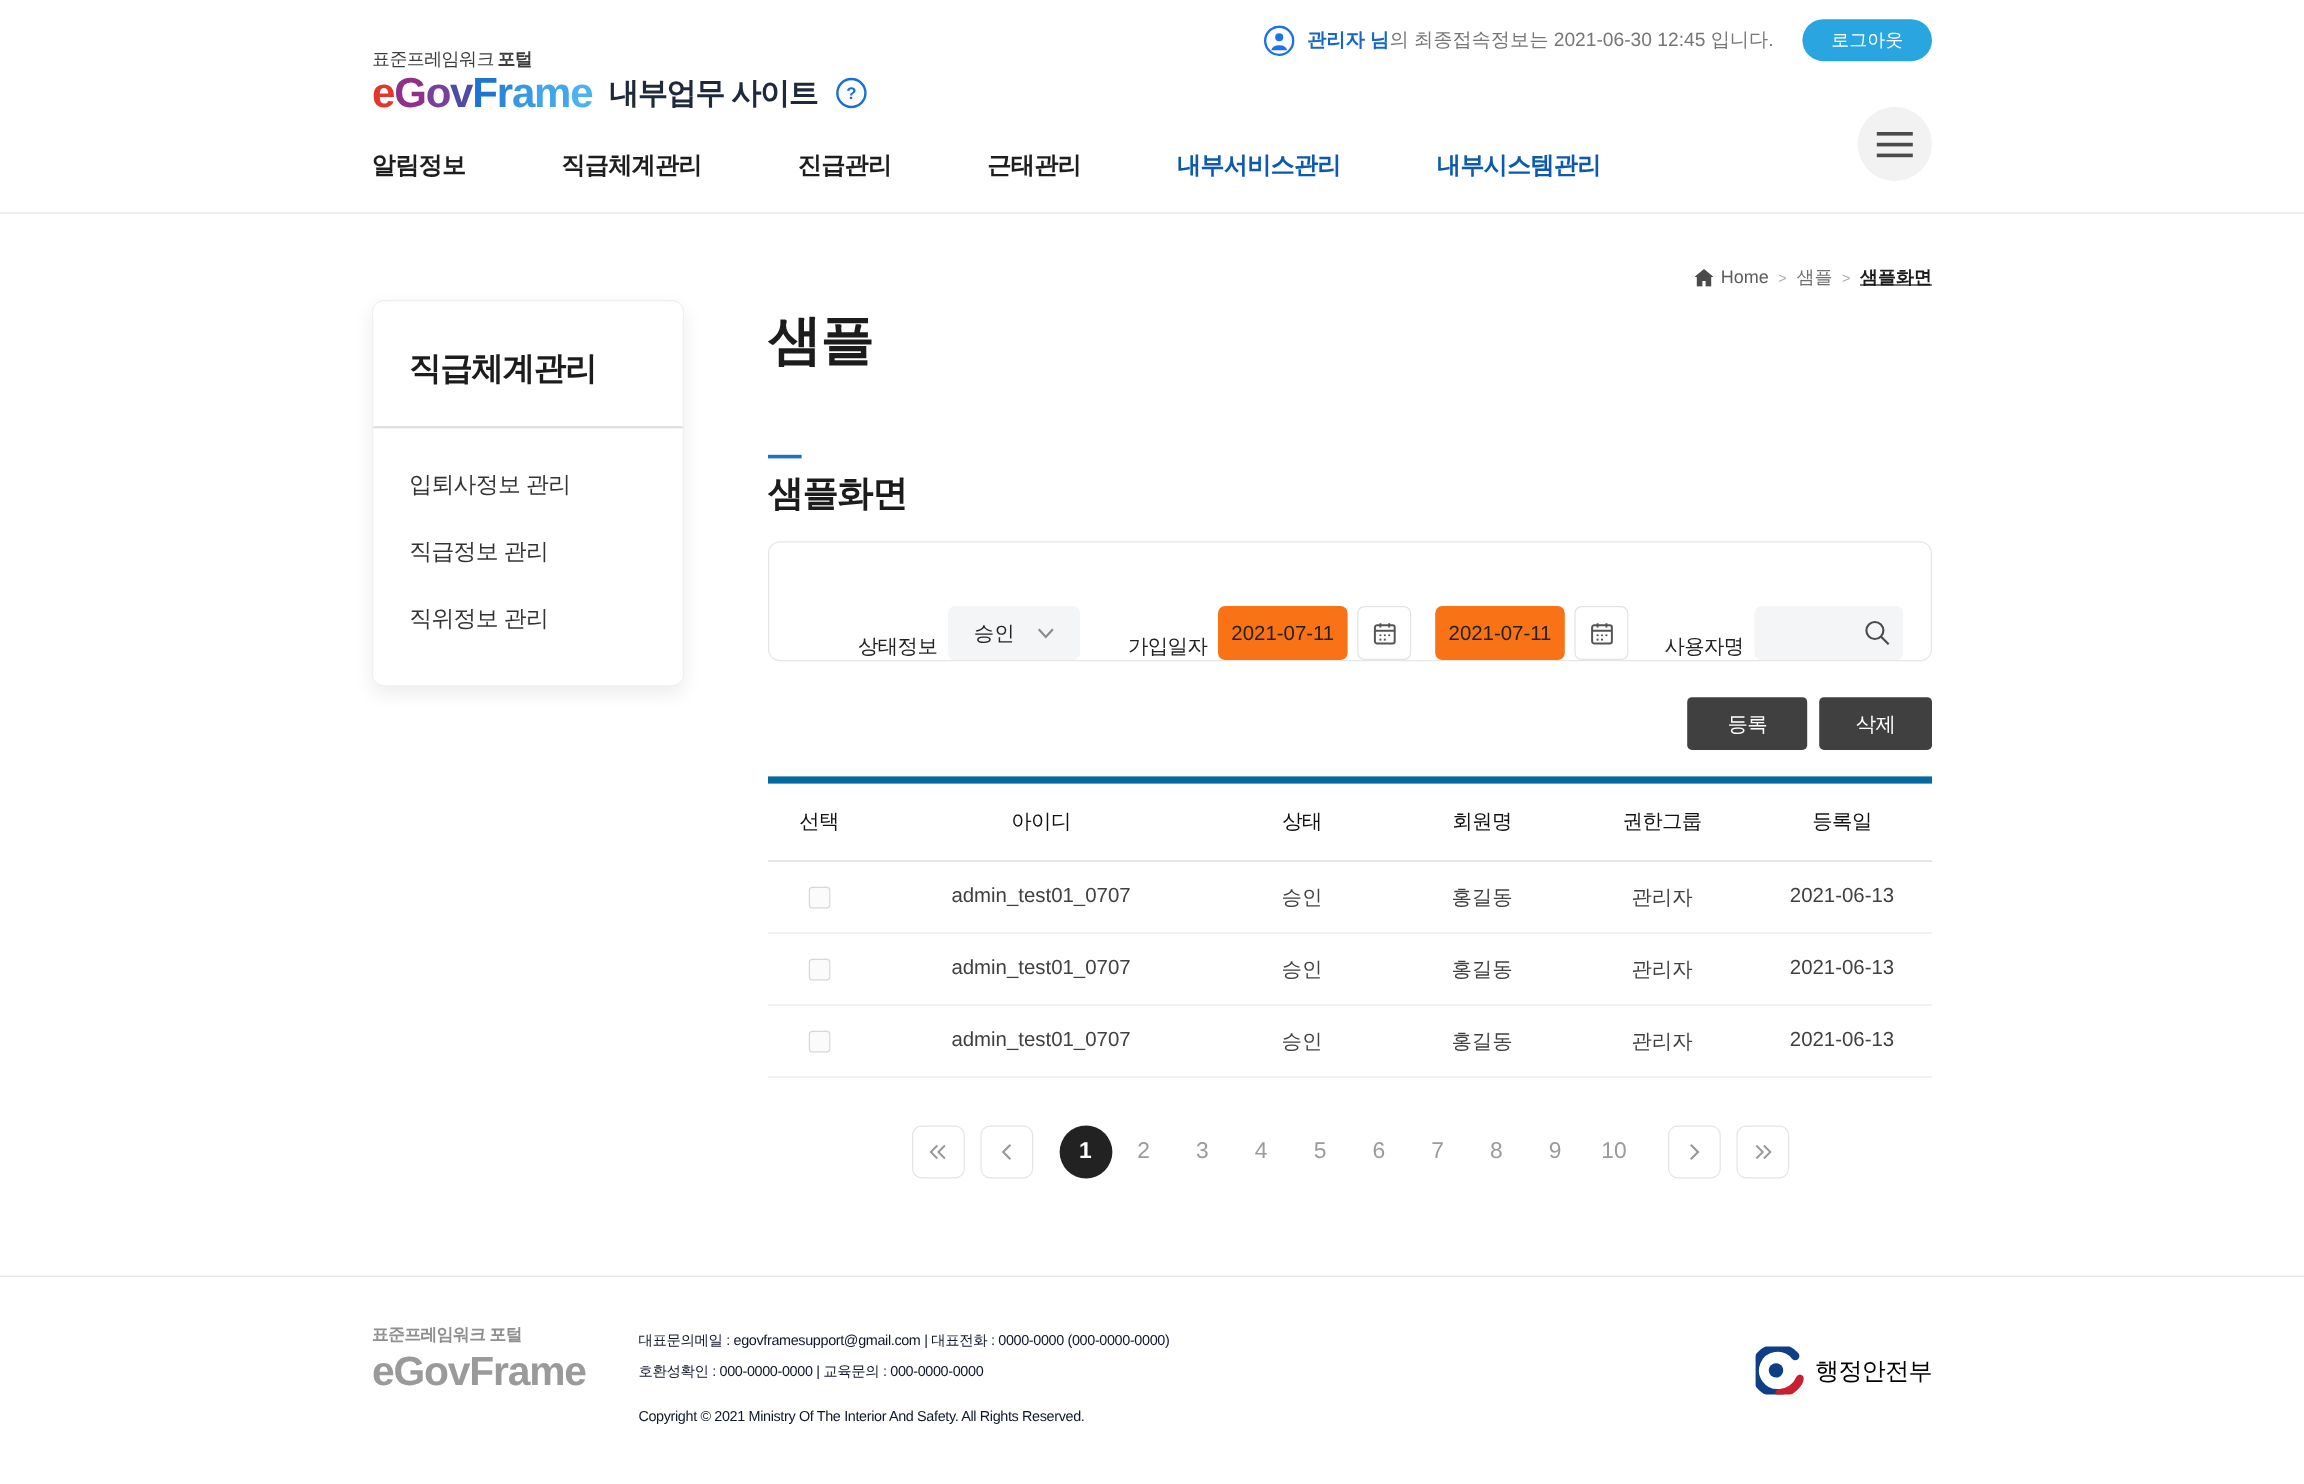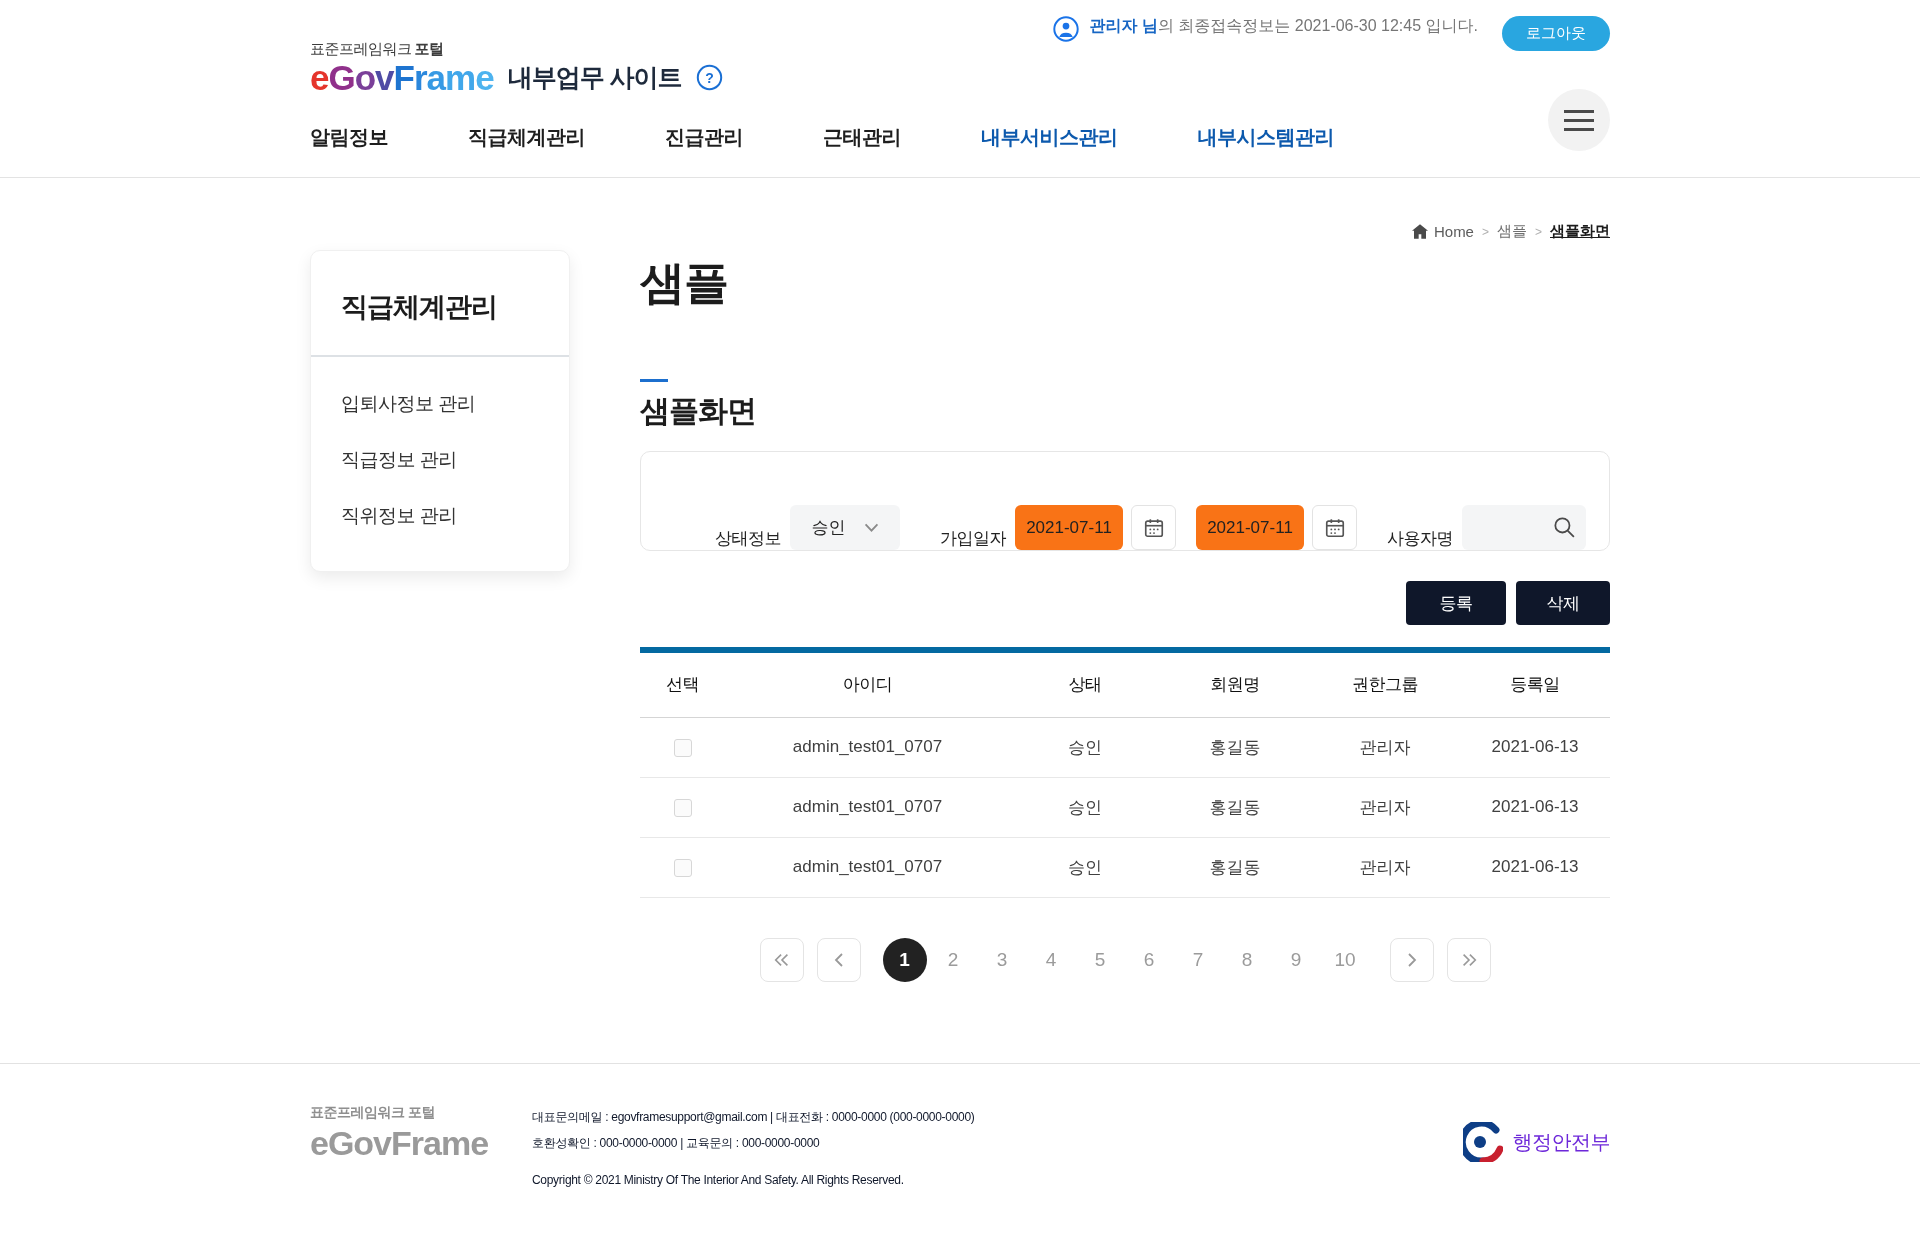--- a/index.html
+++ b/index.html
@@ -2,21 +2,21 @@
 <html><head>
 <meta charset="utf-8">
 <style>
   * { box-sizing: border-box; margin: 0; padding: 0; }
   html,body { width:1920px; height:1237px; overflow:hidden; }
   body { font-family:"Liberation Sans","DejaVu Sans",sans-serif; background:#fff; color:#222; }
   .page { width:1920px; height:1237px; display:flex; flex-direction:column; }
 
   
   header { position:relative; height:178px; border-bottom:1px solid #e3e3e3; flex:none; }
-  .userbar { position:absolute; top:16px; right:310px; display:flex; align-items:flex-start; gap:10px; font-size:16px; color:#767676; }
+  .userbar { position:absolute; top:16px; right:310px; display:flex; align-items:center; gap:10px; font-size:16px; color:#767676; }
   .user-name { color:#1766c4; font-weight:bold; }
   .logout-btn { margin-left:14px; background:#29a6e0; color:#fff; border:none; border-radius:18px; padding:8px 24px; font-size:15px; font-family:inherit; cursor:pointer; }
   .logo-block { position:absolute; left:310px; top:40px; }
   .portal-label { font-size:15px; color:#3c3c3c; letter-spacing:-0.5px; }
   .portal-label b { margin-left:3px; }
   .logo-line { display:flex; align-items:center; gap:14px; margin-top:1px; }
   .logo-text { font-size:35px; font-weight:bold; letter-spacing:-1px; line-height:1; }
   .site-label { font-size:25px; font-weight:bold; color:#1e2a3c; letter-spacing:-1px; }
   .help-icon { width:27px; height:27px; display:inline-flex; }
   .main-nav { position:absolute; left:310px; top:124px; display:flex; gap:80px; }
@@ -46,21 +46,21 @@
   .search-panel { margin-top:19px; height:100px; border:1px solid #e6e6e6; border-radius:10px; display:flex; align-items:flex-end; padding-left:74px; }
   .f-label { font-size:17px; color:#222; letter-spacing:-0.5px; }
   .select-box { margin-left:9px; width:110px; height:45px; background:#f4f5f6; border-radius:6px; display:flex; align-items:center; justify-content:center; gap:18px; font-size:17px; color:#222; cursor:pointer; }
   .ml28 { margin-left:40px; } .ml30 { margin-left:30px; } .ml20 { margin-left:20px; } .ml9 { margin-left:9px; }
   .date-input { width:108px; height:45px; background:#f97316; border-radius:6px; display:flex; align-items:center; justify-content:center; font-size:17px; color:#222; cursor:text; }
   .icon-btn { margin-left:8px; width:45px; height:45px; background:#fff; border:1px solid #e3e3e3; border-radius:6px; display:flex; align-items:center; justify-content:center; cursor:pointer; }
   .search-input { margin-left:9px; width:124px; height:45px; background:#f4f5f6; border-radius:6px; position:relative; cursor:text; }
   .search-input svg { position:absolute; right:9px; top:10px; }
 
   .actions { display:flex; justify-content:flex-end; gap:10px; margin-top:30px; }
-  .btn-primary { height:44px; background:#0f172a; color:#fff; border:none; border-radius:4px; font-size:17px; font-family:inherit; letter-spacing:-0.5px; cursor:pointer; }
+  .btn-primary { height:44px; background:#404040; color:#fff; border:none; border-radius:4px; font-size:17px; font-family:inherit; letter-spacing:-0.5px; cursor:pointer; }
   .btn-register { width:100px; } .btn-delete { width:94px; }
 
   table { width:100%; margin-top:22px; border-collapse:collapse; border-top:6px solid #0369a1; }
   thead th { height:67px; font-size:17px; font-weight:normal; color:#111; border-bottom:1px solid #d5d5d5; letter-spacing:-0.5px; }
   tbody td { height:60px; font-size:17px; color:#404040; text-align:center; border-bottom:1px solid #e8e8e8; }
   .checkbox { display:inline-block; width:18px; height:18px; border:1px solid #d7d7d7; border-radius:3px; background:#fbfbfb; vertical-align:middle; cursor:pointer; }
 
   .pagination { margin-top:40px; display:flex; justify-content:center; align-items:center; }
   .pg-btn { width:44px; height:44px; background:#fff; border:1px solid #e4e4e4; border-radius:8px; display:flex; align-items:center; justify-content:center; cursor:pointer; }
   .pg-btn + .pg-btn { margin-left:13px; }
@@ -70,21 +70,21 @@
 
   
   footer { flex:none; height:174px; border-top:1px solid #e2e2e2; }
   .footer-inner { width:1300px; margin:0 auto; display:flex; padding-top:40px; }
   .footer-logo { width:222px; flex:none; }
   .f-portal { font-size:14px; font-weight:bold; color:#8f8f8f; letter-spacing:-0.5px; }
   .f-egov { font-size:34px; font-weight:bold; color:#9a9a9a; letter-spacing:-1px; margin-top:2px; }
   .footer-info { font-size:12px; color:#0f172a; line-height:26px; letter-spacing:-0.3px; }
   .f-copy { margin-top:11px; }
   .footer-logos { margin-left:auto; display:flex; align-items:flex-start; gap:78px; padding-top:18px; }
-  .mois { display:flex; align-items:center; gap:10px; font-size:20px; color:#6d28d9; letter-spacing:-0.5px;margin-left:32px; }
+  .mois { display:flex; align-items:center; gap:10px; font-size:20px; color:#000000; letter-spacing:-0.5px;margin-left:32px; }
   .nia .nia-name { font-size:23px; font-weight:bold; color:#16348c; letter-spacing:0.5px; }
   .nia .nia-sub { font-size:18px; color:#2d6bc8; letter-spacing:-0.5px; margin-top:2px; }
 </style>
 </head>
 <body>
 
 <div class="page">
 
   <header>
     <div class="userbar">

